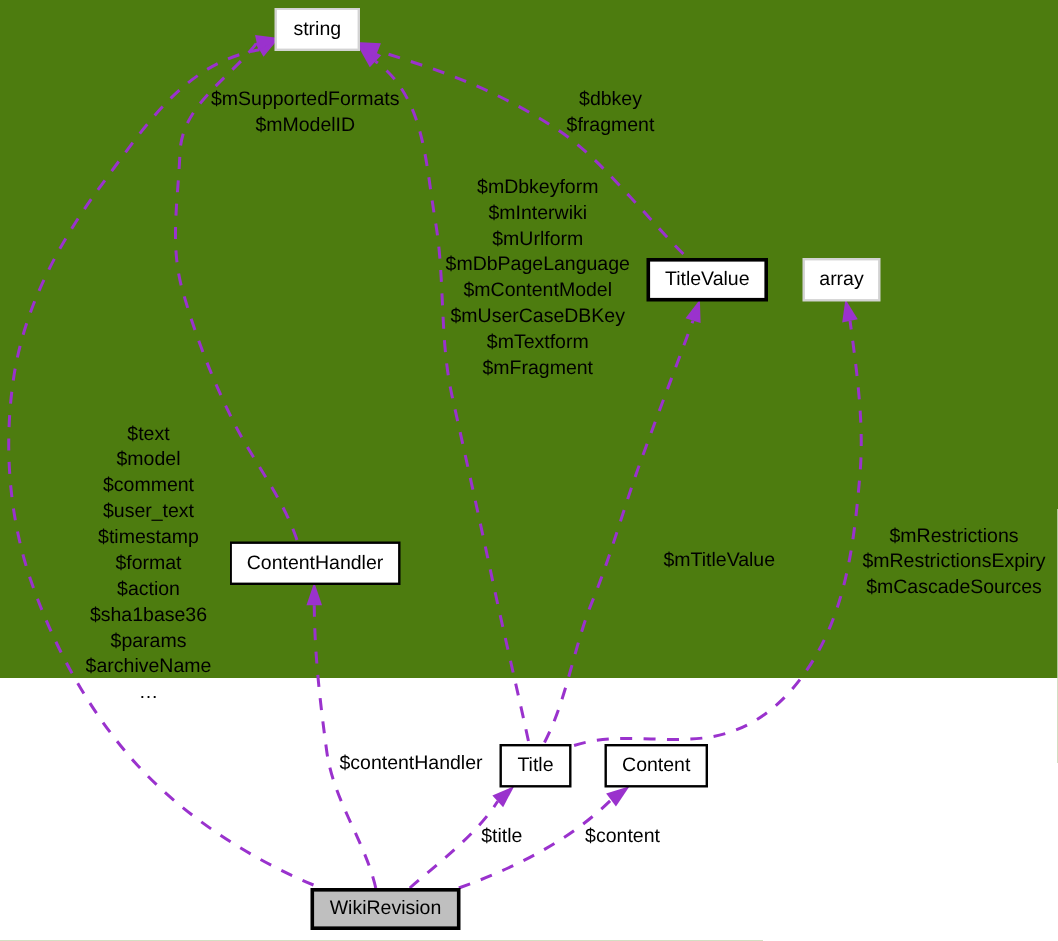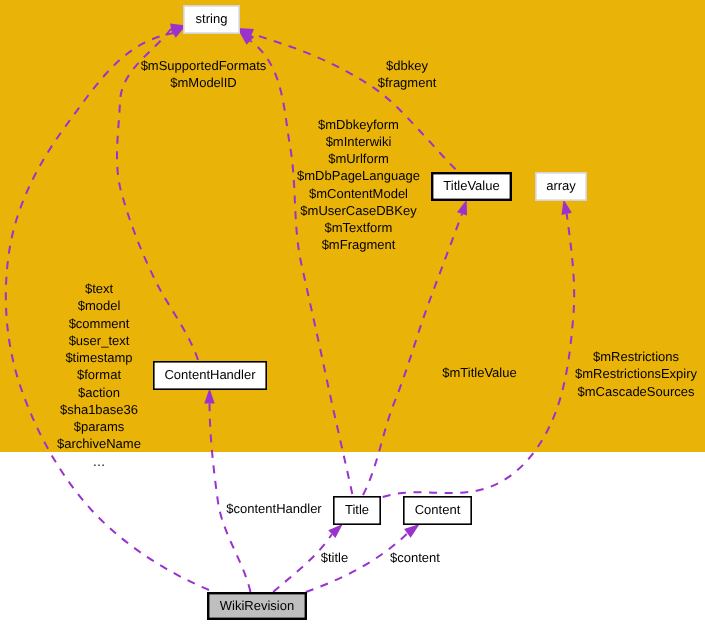--- a/index.html
+++ b/index.html
@@ -1,21 +1,21 @@
 <!DOCTYPE html>
 <html><head>
 <meta charset="utf-8">
 <title>WikiRevision collaboration diagram</title>
 <style>
   html,body{margin:0;padding:0;background:#ffffff;}
   body{width:705px;height:627px;overflow:hidden;
        font-family:"Liberation Sans",sans-serif;
        -webkit-font-smoothing:antialiased;
        text-rendering:geometricPrecision;}
-  #diagram{position:relative;width:705px;height:452px;background:#eab308;}
+  #diagram{position:relative;width:705px;height:452px;background:#4d7c0f;}
   #svgroot{position:absolute;left:0;top:0;display:block;}
   .edge-path{fill:none;stroke-width:2;stroke-dasharray:8 7.6;stroke-linecap:butt;stroke-linejoin:round;}
   .arrowhead{stroke:none;}
   .node-box{}
   .node-label{font-size:13px;fill:#000000;text-anchor:middle;}
   .edge-label-line{font-size:13px;fill:#000000;text-anchor:middle;}
   #labels-layer,#nodes-layer{transform:translateZ(0);}
 </style>
 </head>
 <body>

